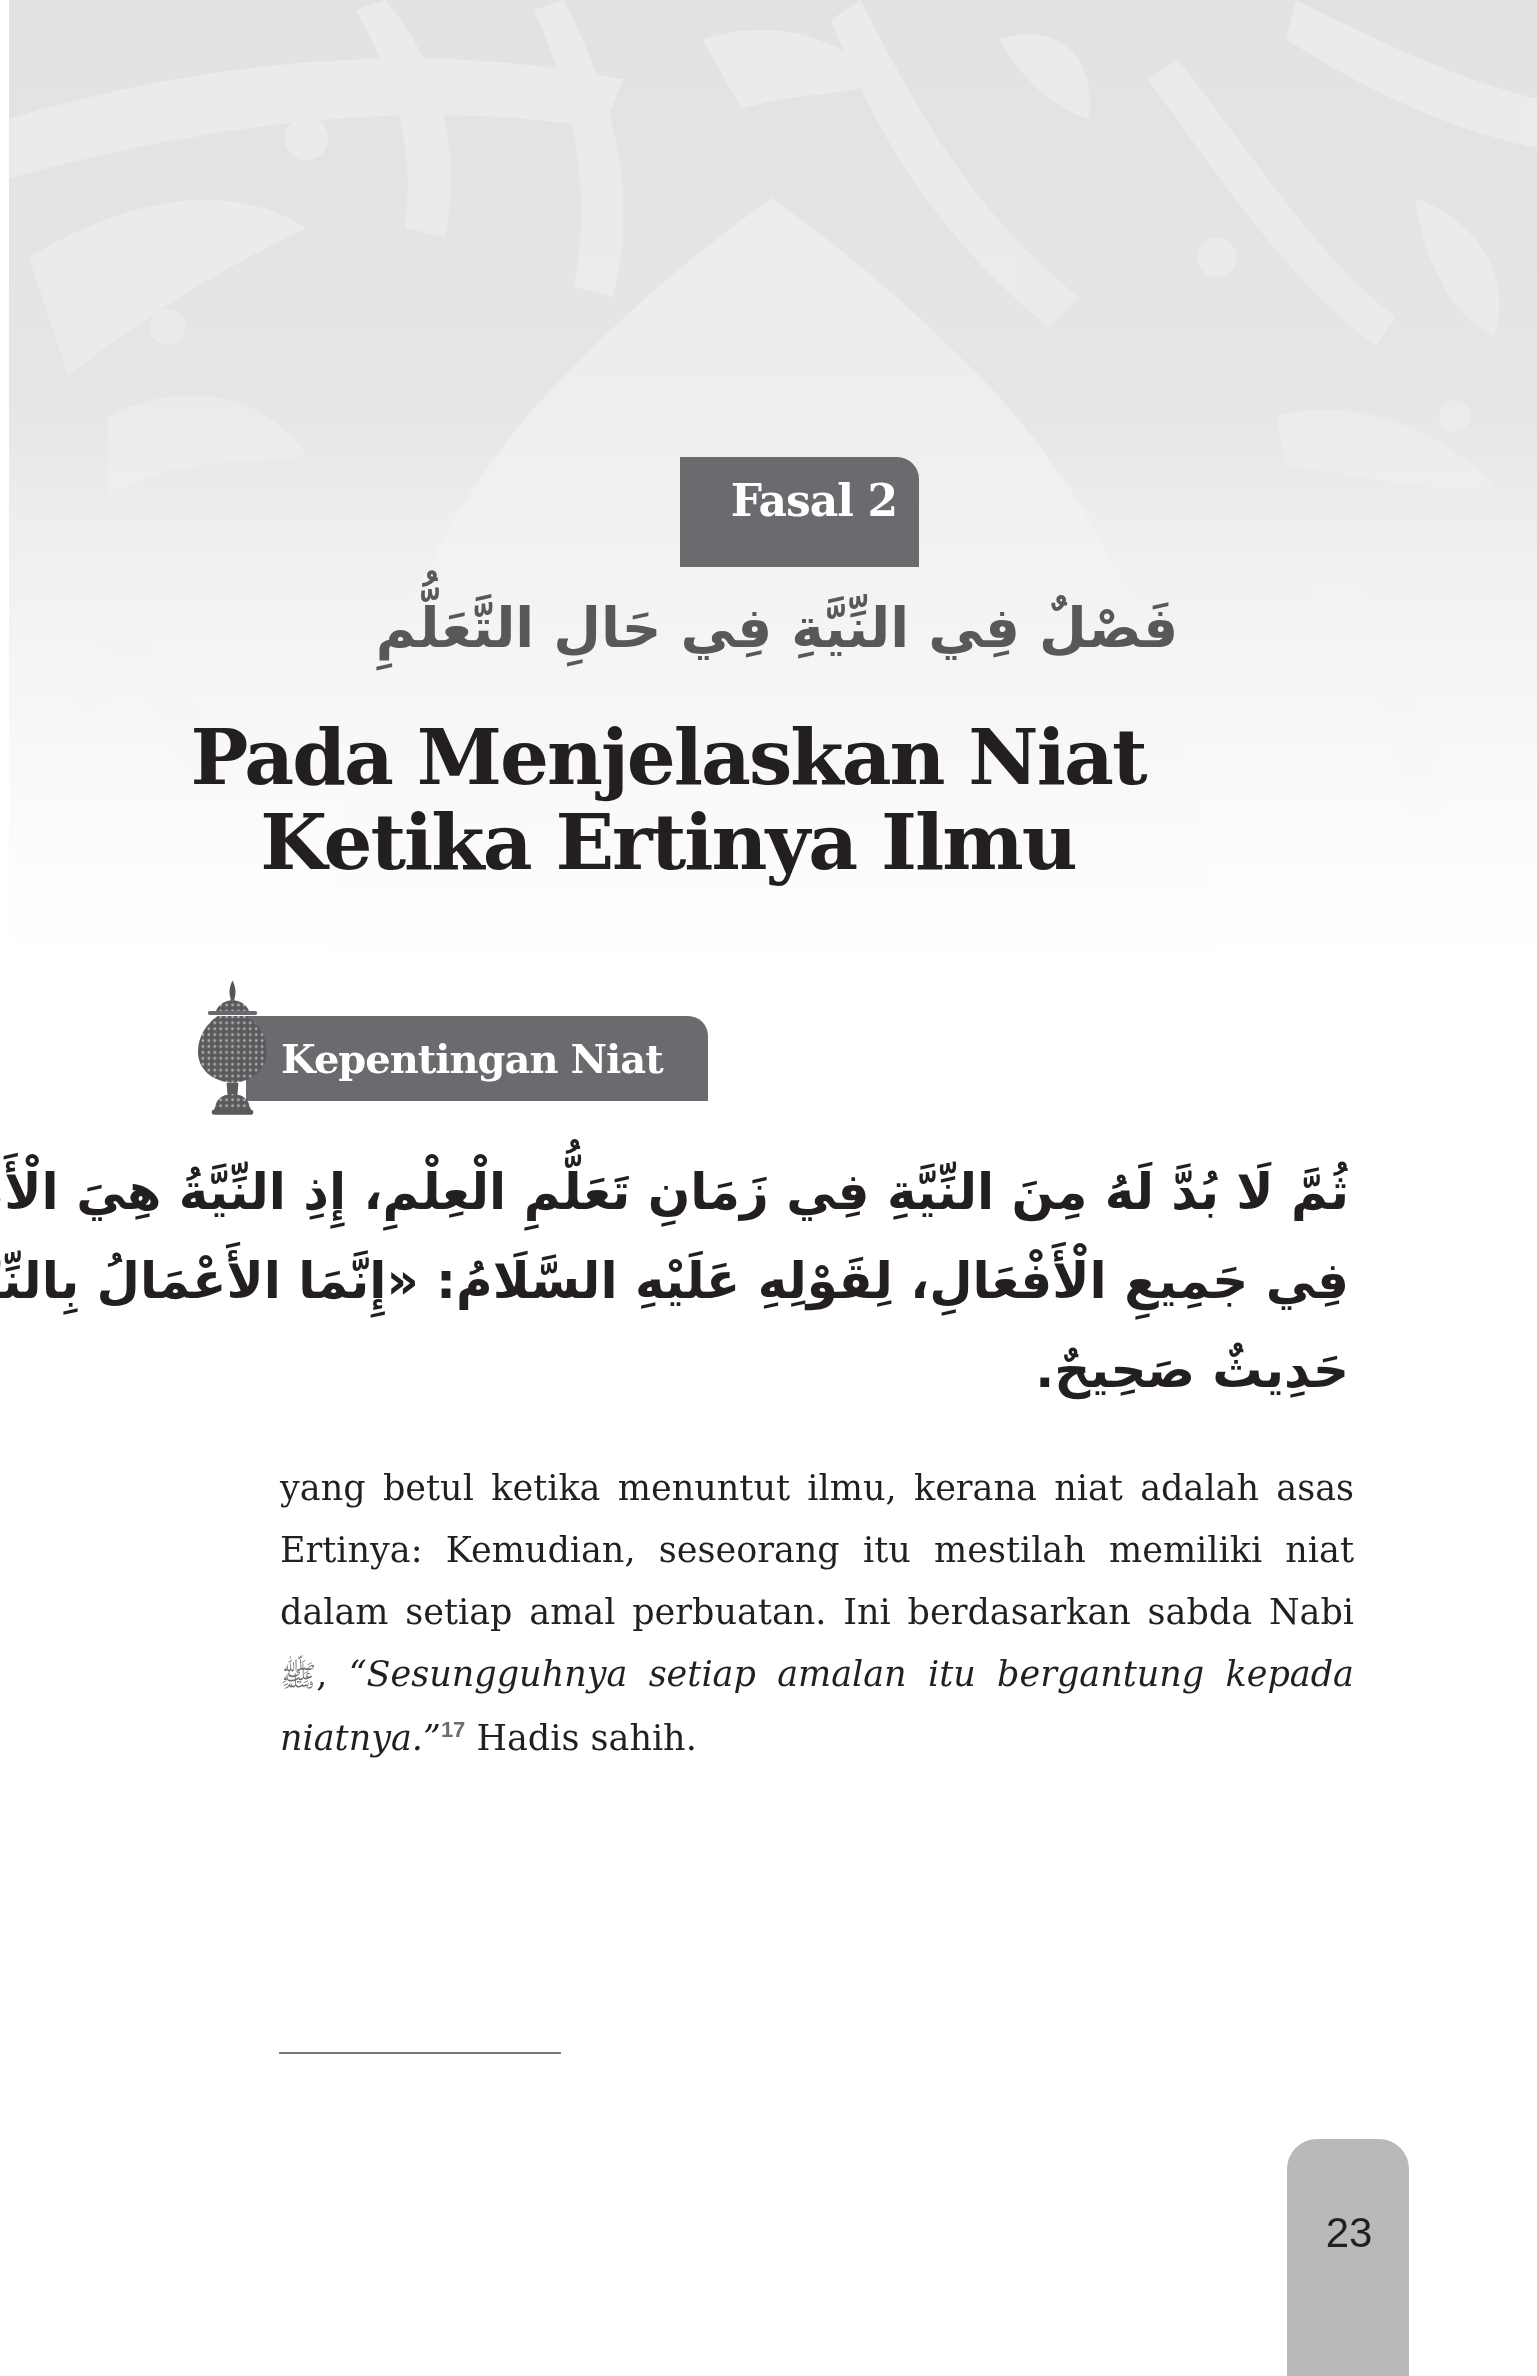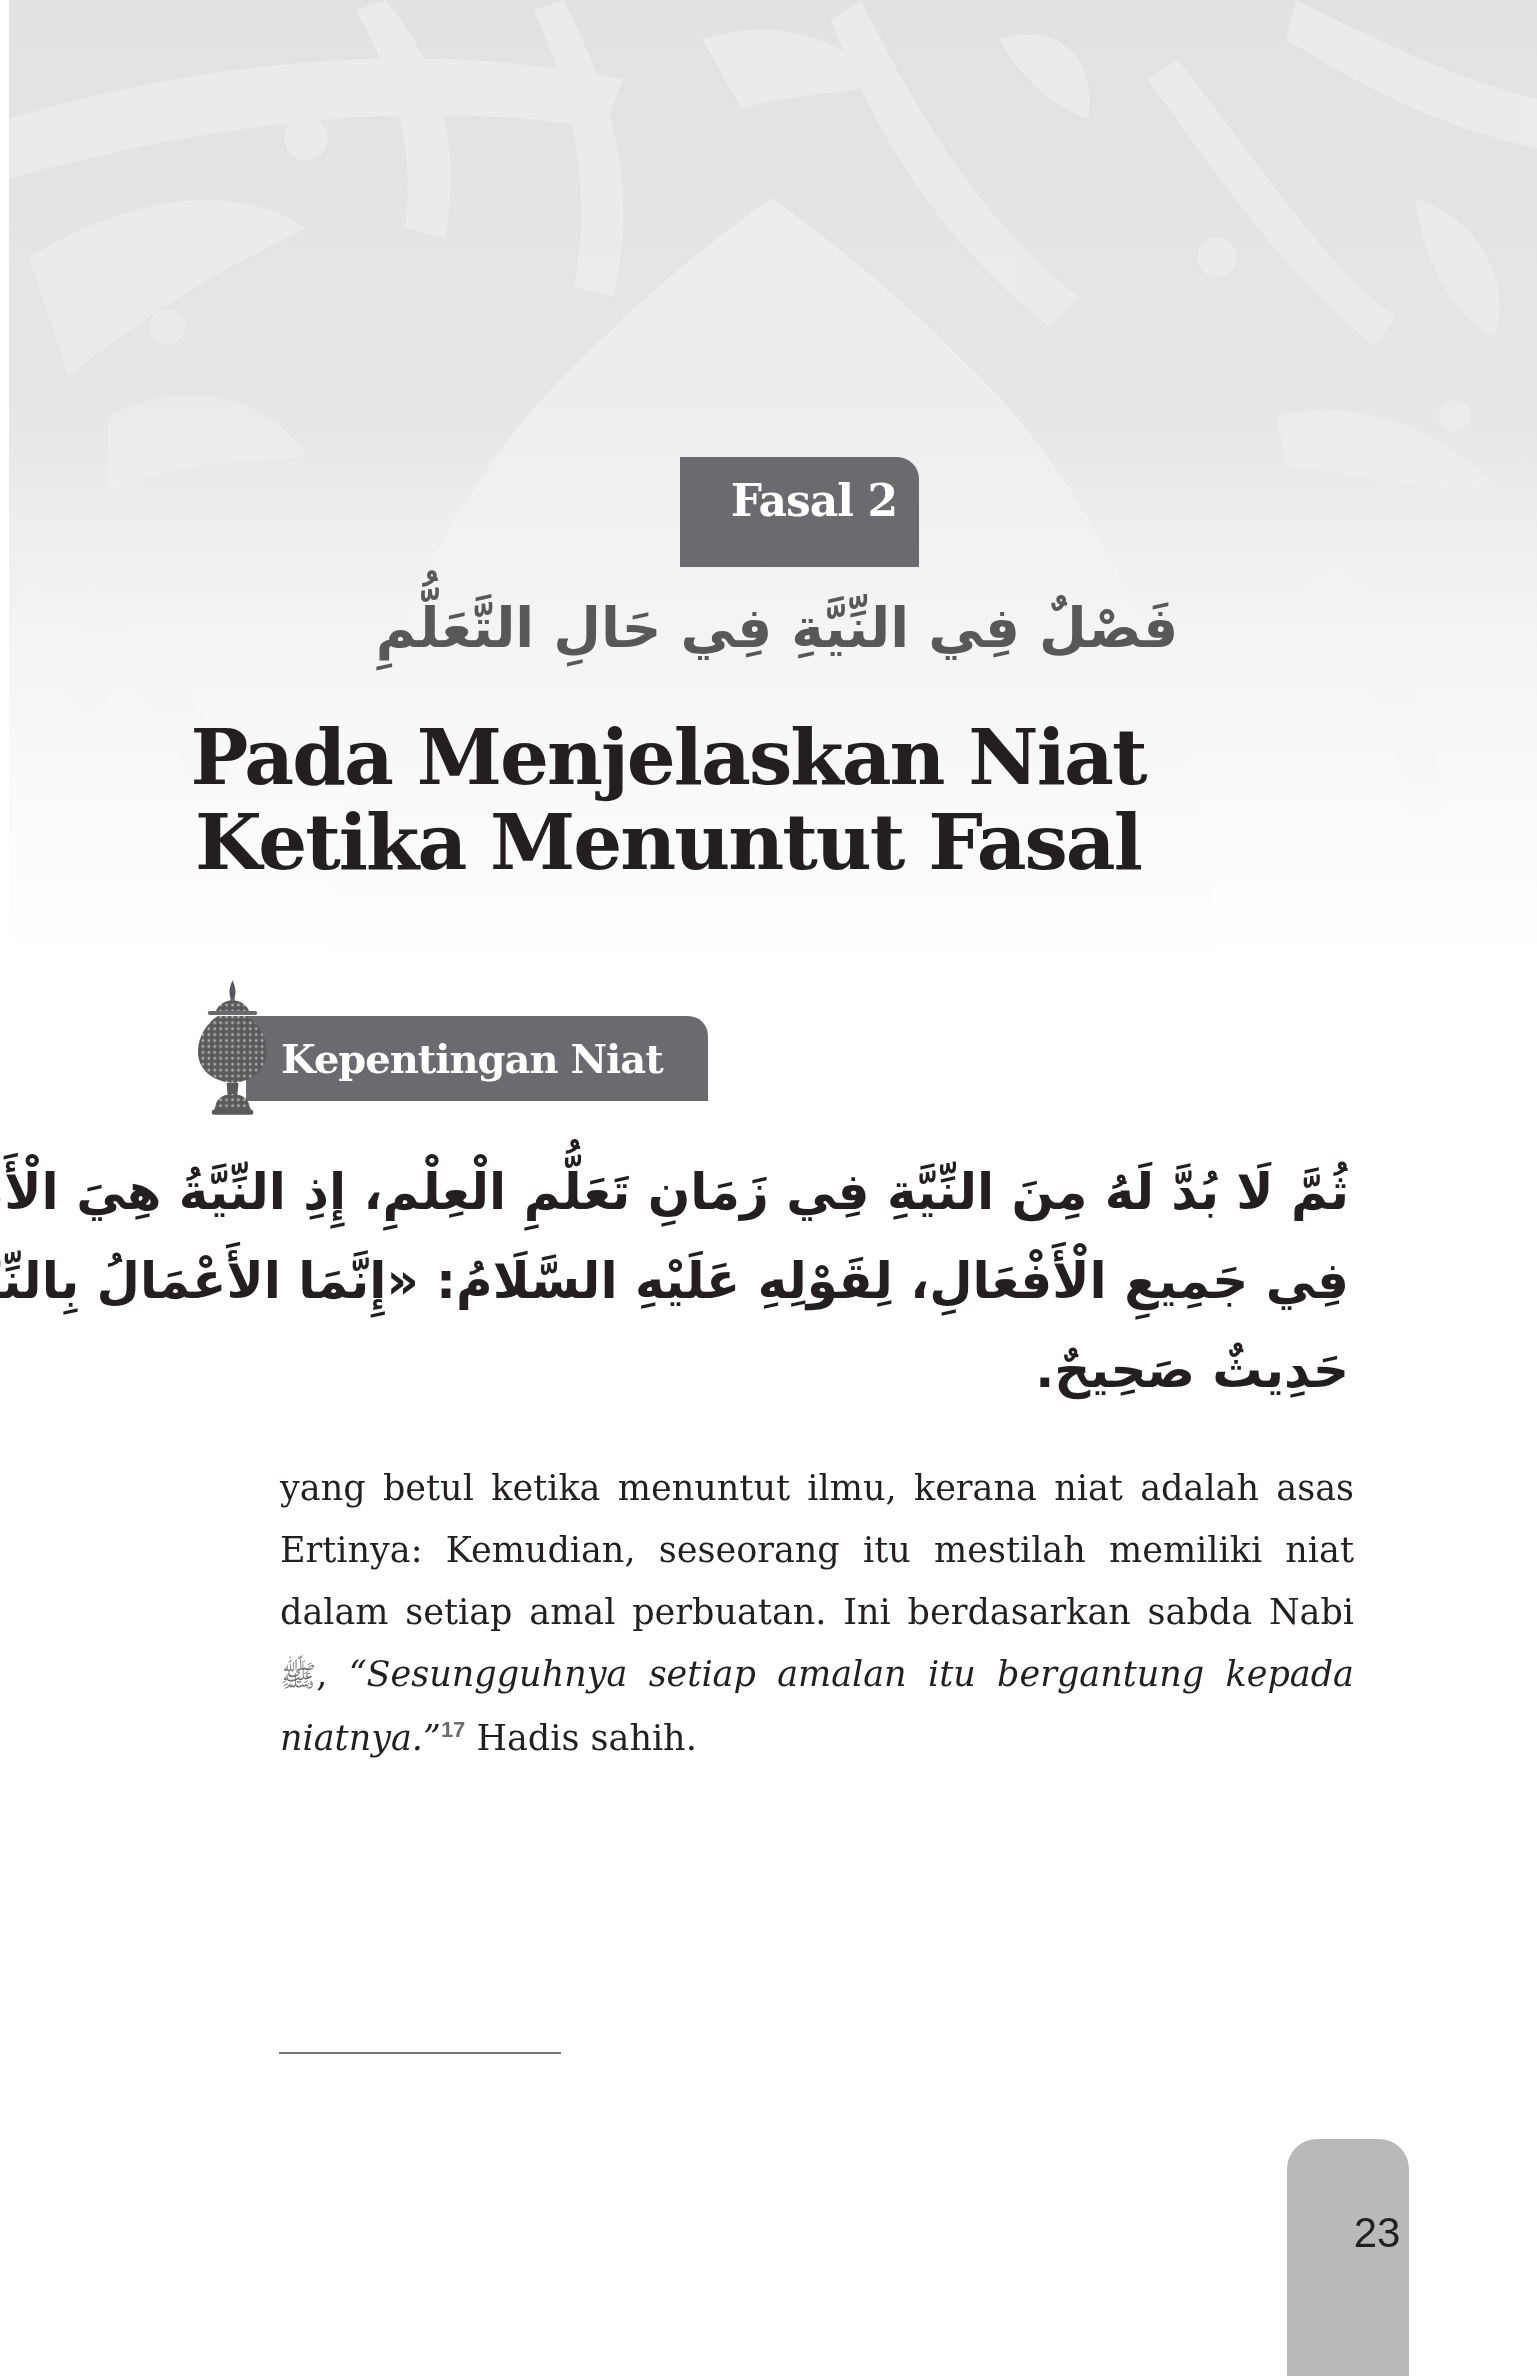--- a/index.html
+++ b/index.html
@@ -192,21 +192,20 @@
     }
     .page-num {
       position: absolute;
       left: 0; width: 124px;
       top: 69px;
       text-align: center;
       font-family: "Liberation Sans", sans-serif;
       font-size: 42px;
       line-height: 50px;
       color: #231f20;
-      margin-left: 28px;
     }
   </style>
 </head>
 <body>
 
 <div class="page">
 
   <div class="bg-top">
     <svg width="1529" height="990" viewBox="0 0 1544 1000">
       <g fill="#ececee" opacity="0.9">
@@ -236,21 +235,21 @@
     <div class="bg-fade"></div>
   </div>
   <div class="left-strip"></div>
 
   <div class="chapter-badge">Fasal 2</div>
 
   <div class="arabic-title">فَصْلٌ فِي النِّيَّةِ فِي حَالِ التَّعَلُّمِ</div>
 
   <div class="main-title">
     <div>Pada Menjelaskan Niat</div>
-    <div>Ketika Menuntut Fasal</div>
+    <div>Ketika Ertinya Ilmu</div>
   </div>
 
   <div class="section-head">Kepentingan Niat</div>
   <svg class="lantern" viewBox="0 0 78 142">
     <defs>
       <pattern id="filigree" width="6" height="6" patternUnits="userSpaceOnUse">
         <rect width="6" height="6" fill="#5a5a5d"></rect>
         <circle cx="3" cy="3" r="1.4" fill="#b0b0b3"></circle>
       </pattern>
     </defs>

